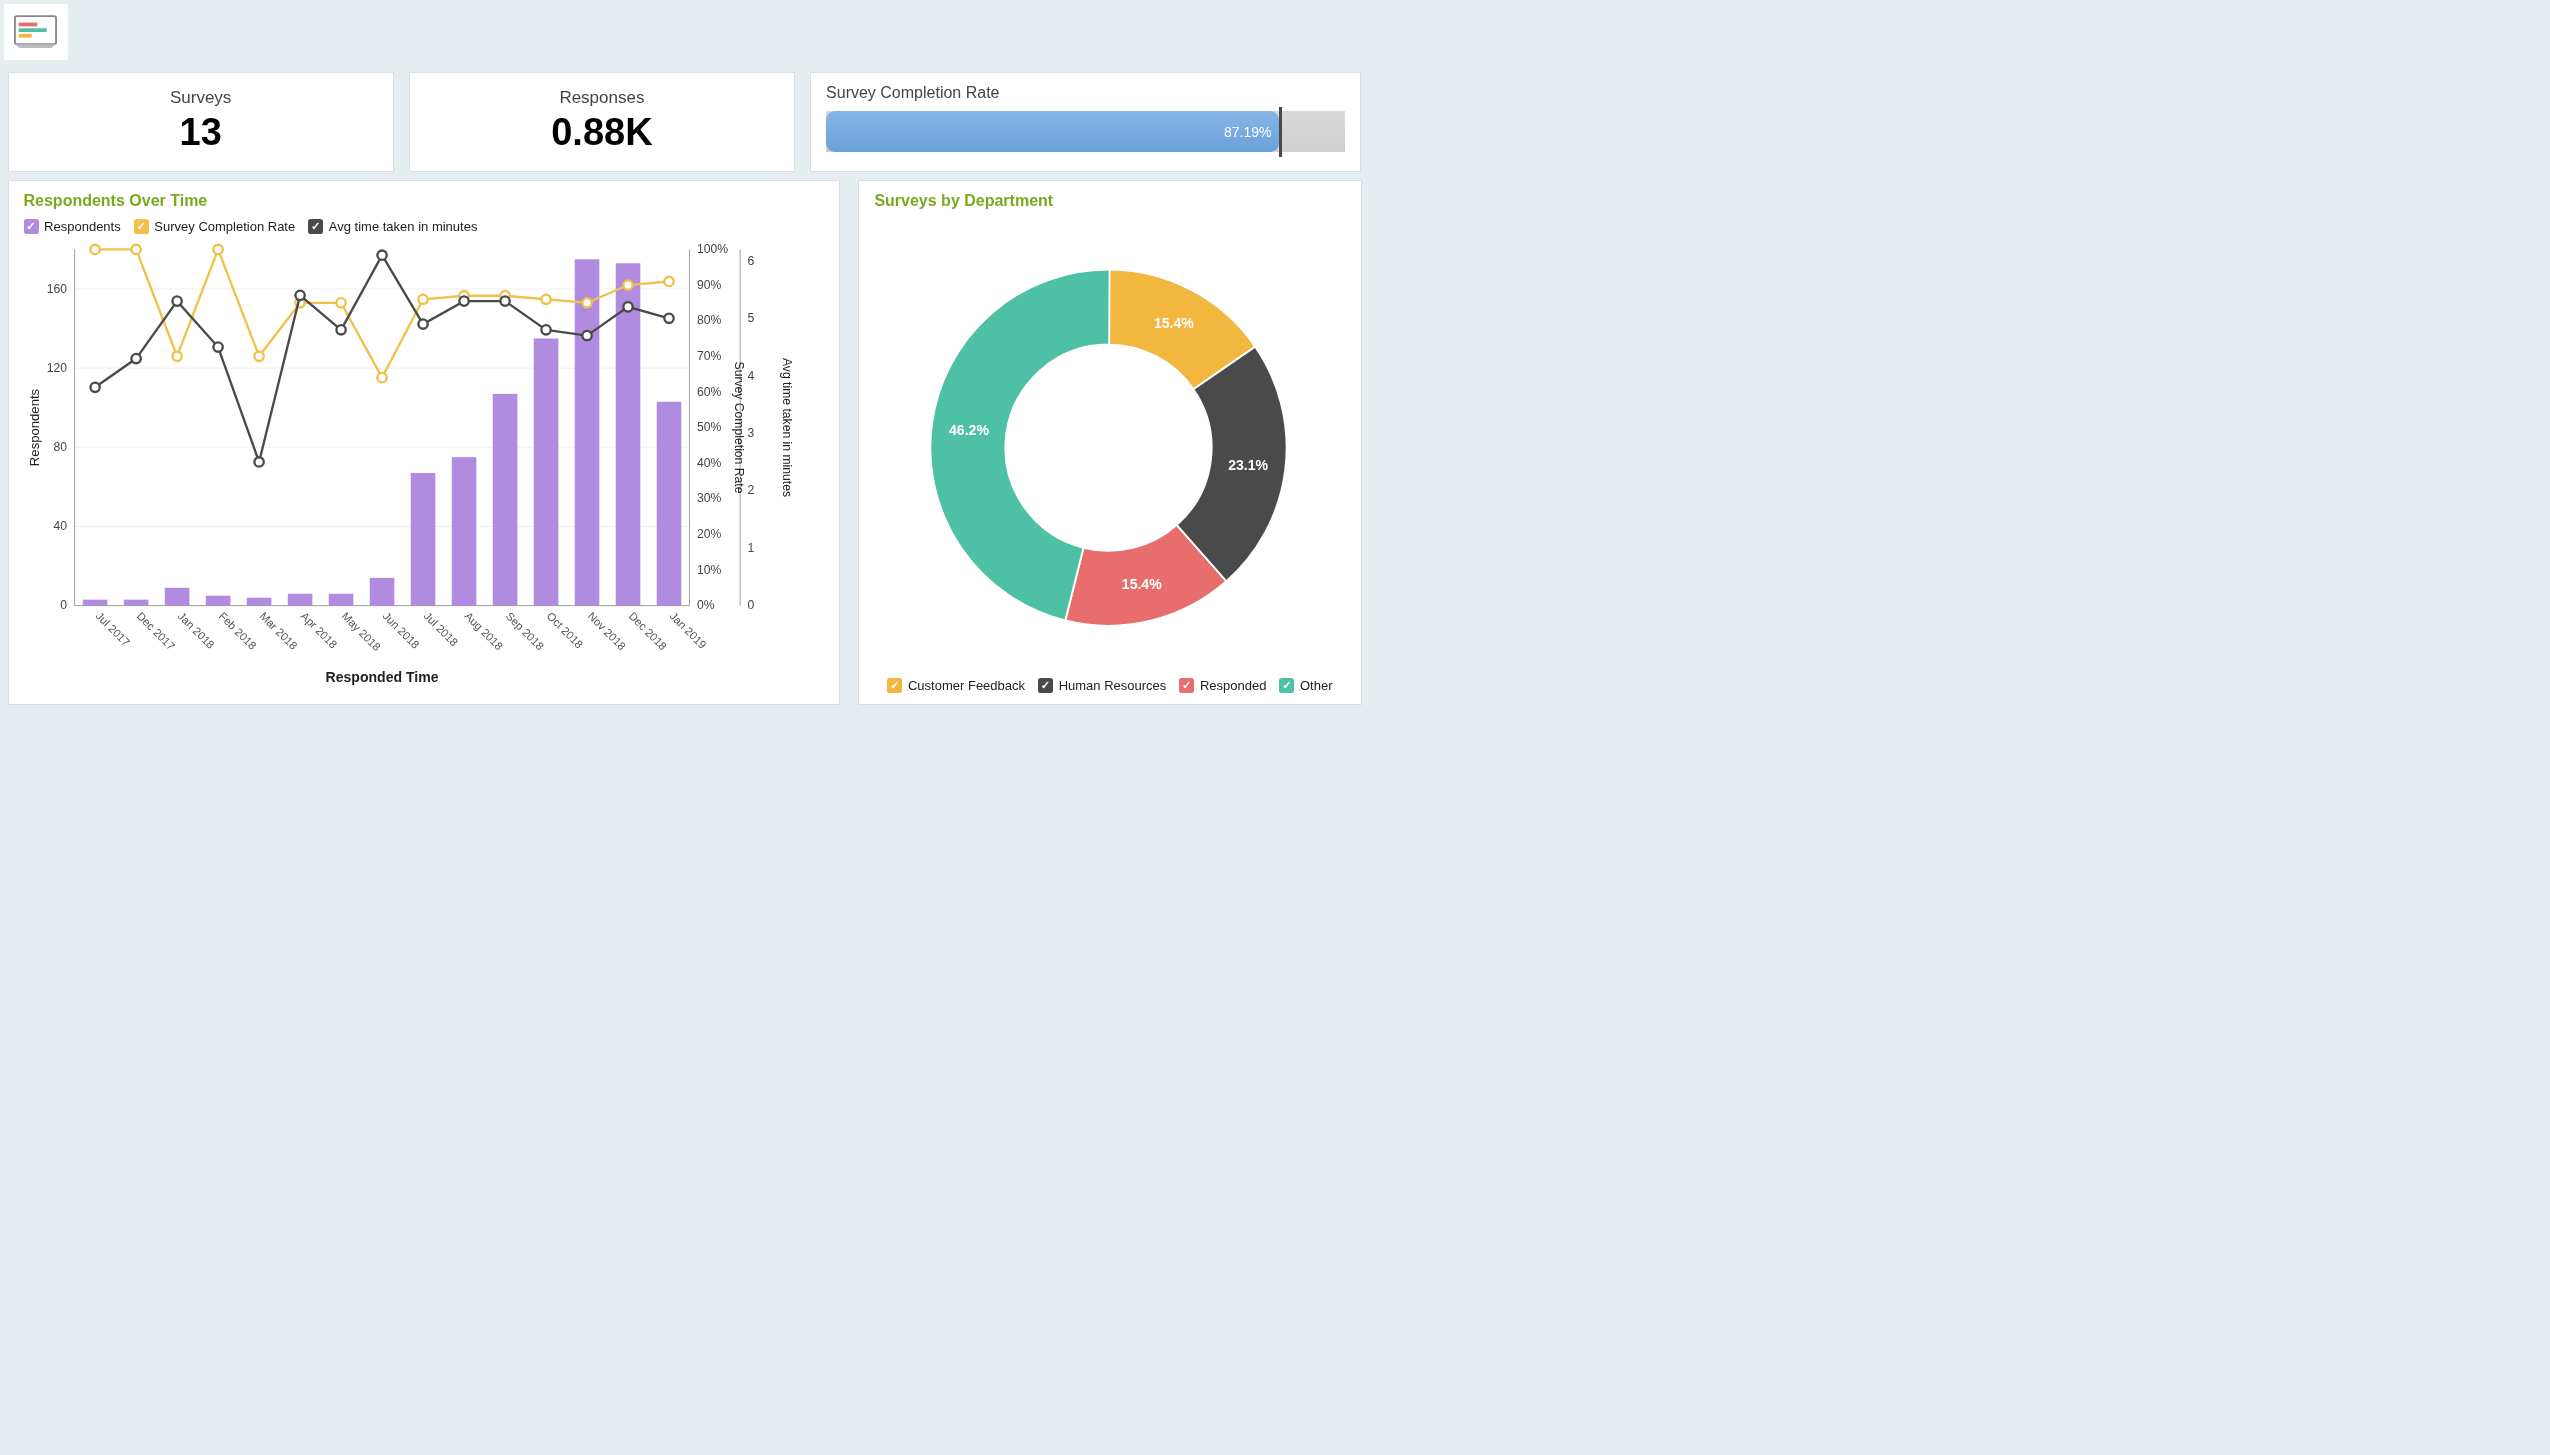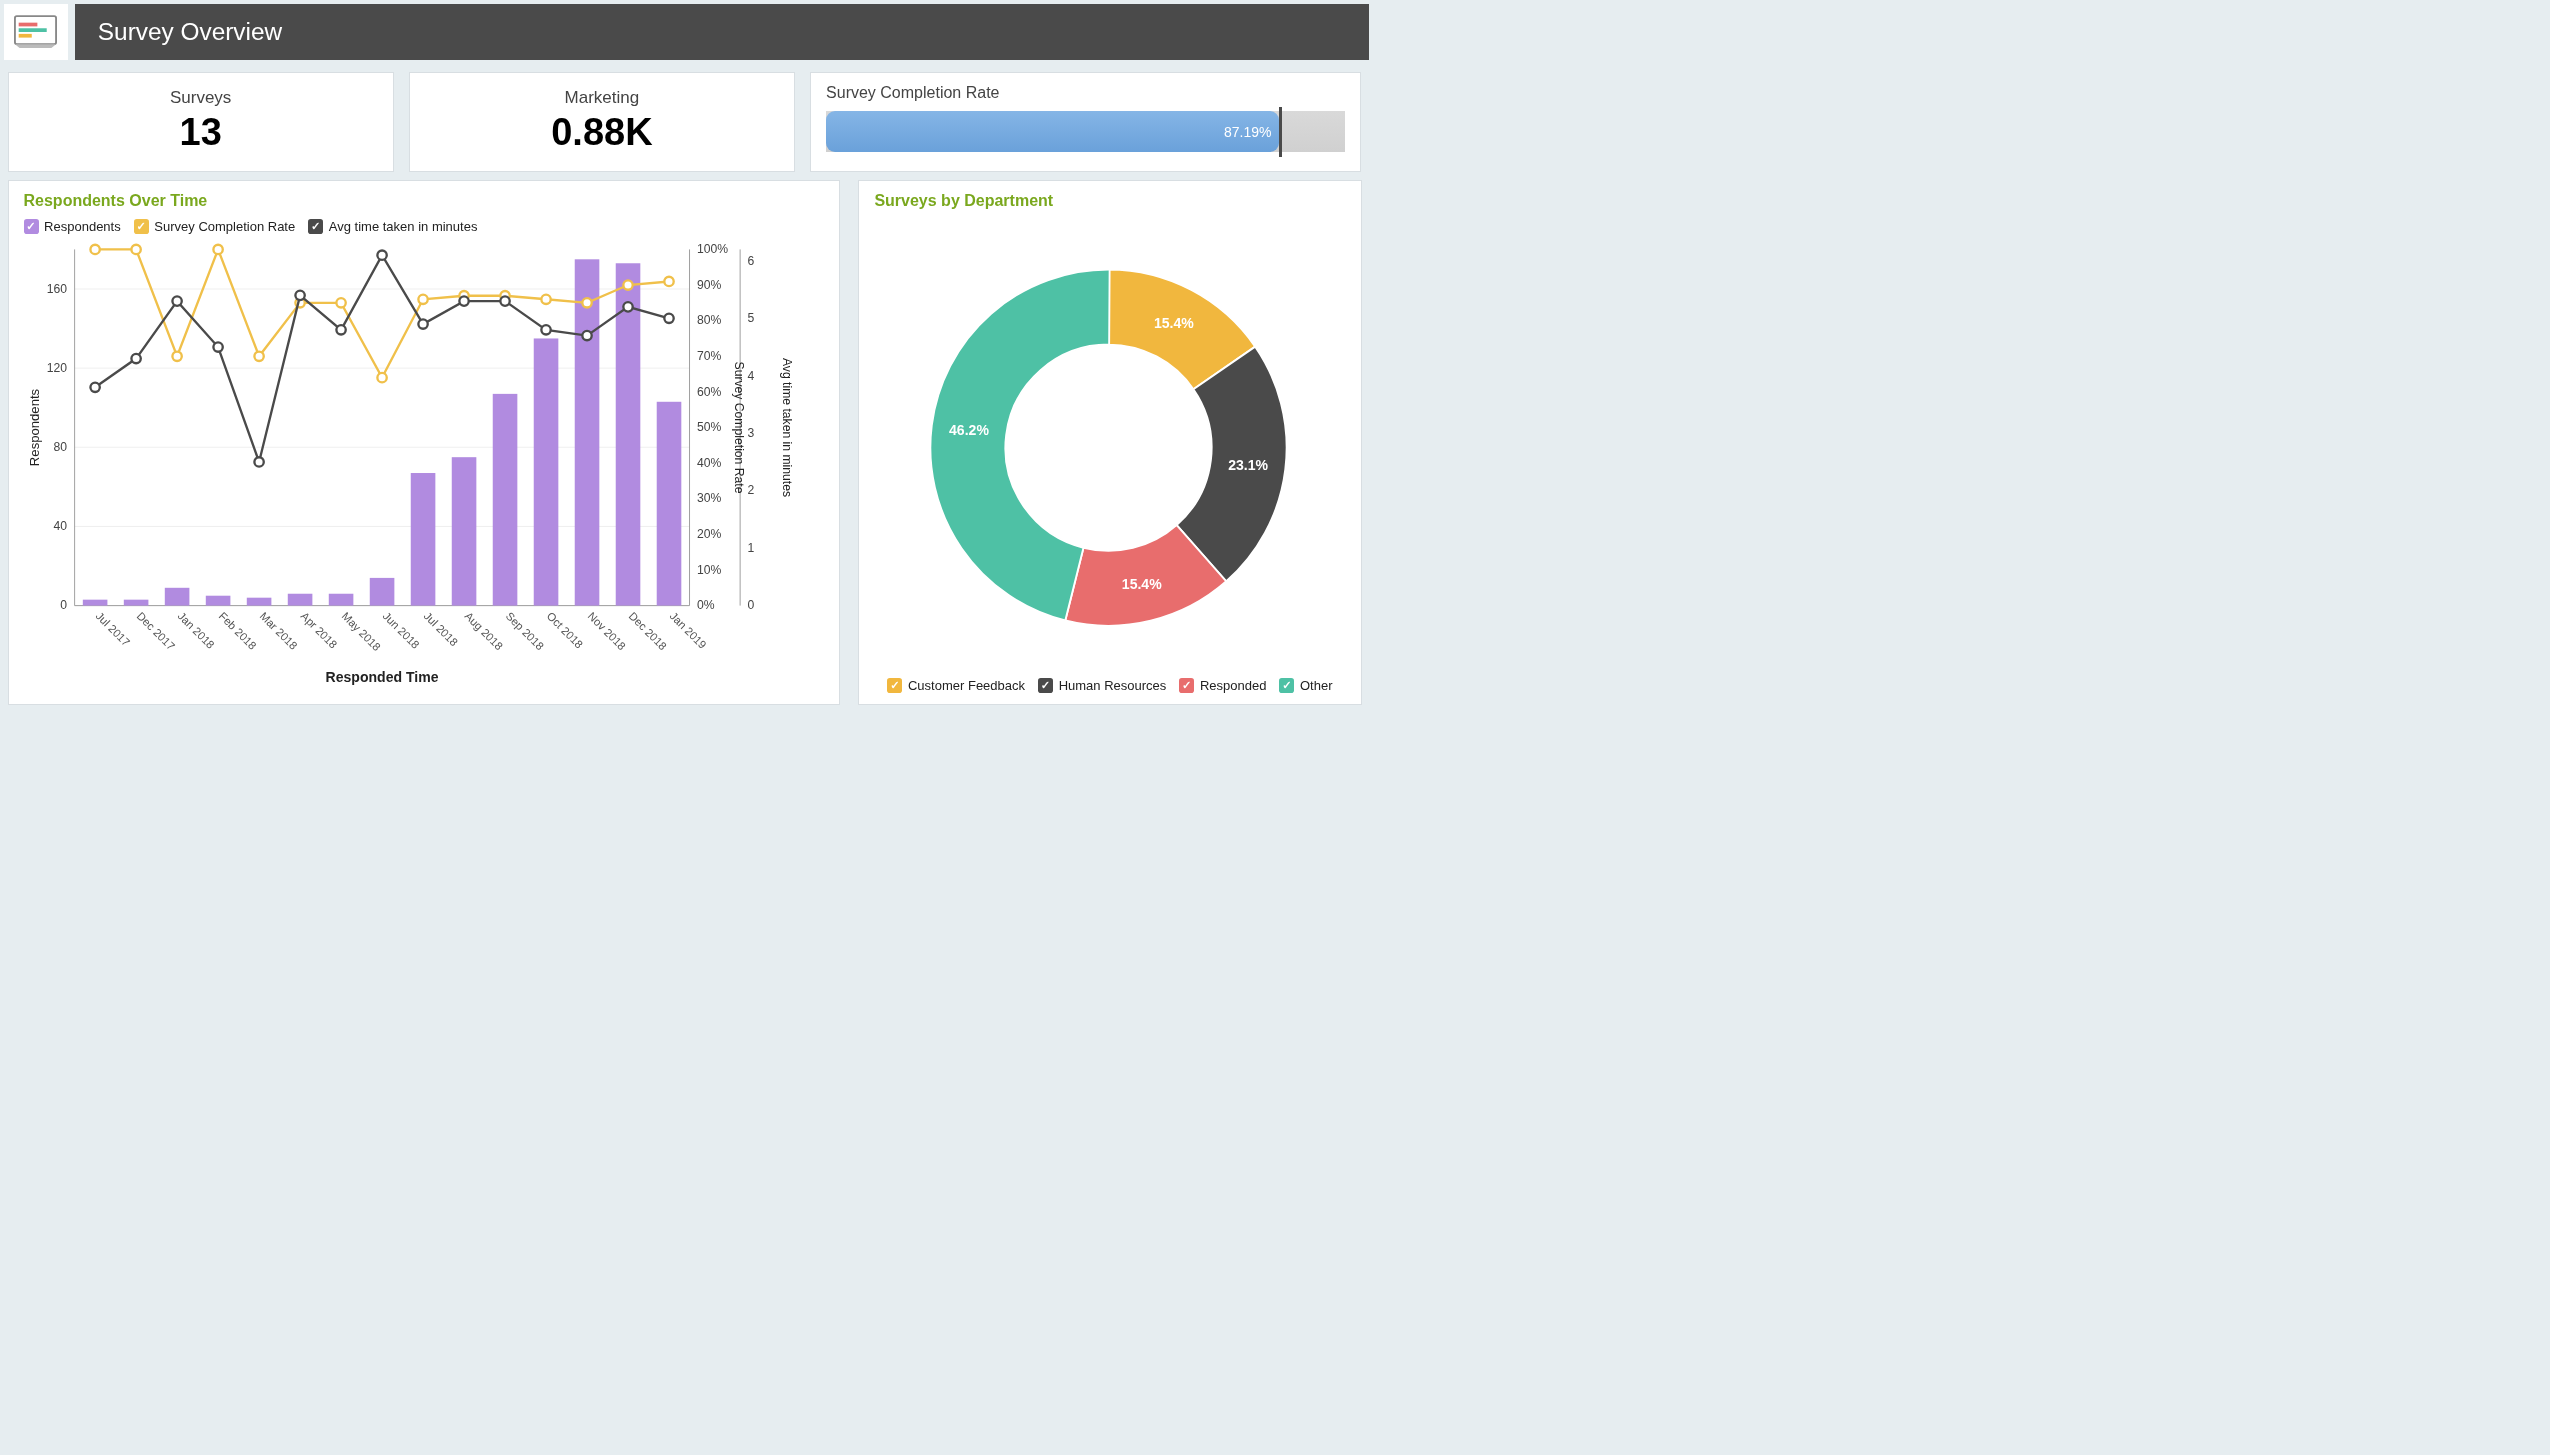--- a/index.html
+++ b/index.html
@@ -117,32 +117,29 @@
 <div class="header">
   <div class="logo-box">
     <svg width="43" height="34" viewBox="0 0 46 36">
       <rect x="1" y="1" width="44" height="30" rx="2" fill="#fff" stroke="#888" stroke-width="2"></rect>
       <rect x="5" y="8" width="20" height="4" fill="#e86d6d"></rect>
       <rect x="5" y="14" width="30" height="4" fill="#4ec1a5"></rect>
       <rect x="5" y="20" width="14" height="4" fill="#f1b73e"></rect>
       <path d="M1 31 L45 31 L40 35 L6 35 Z" fill="#bbb"></path>
     </svg>
   </div>
-  <div class="title-bar">
-    <span>Survey Overview</span>
-  </div>
 </div>
 
 <div class="kpi-row">
   <div class="kpi-card">
     <div class="kpi-label">Surveys</div>
     <div class="kpi-value">13</div>
   </div>
   <div class="kpi-card">
-    <div class="kpi-label">Marketing</div>
+    <div class="kpi-label">Responses</div>
     <div class="kpi-value">0.88K</div>
   </div>
   <div class="completion-card">
     <div class="completion-title">Survey Completion Rate</div>
     <div class="progress-outer">
       <div class="progress-inner" id="progress-inner" style="width: 87.19%;">
         <span class="progress-label">87.19%</span>
       </div>
       <div class="progress-tick" id="progress-tick" style="left: 87.19%;"></div>
     </div>

